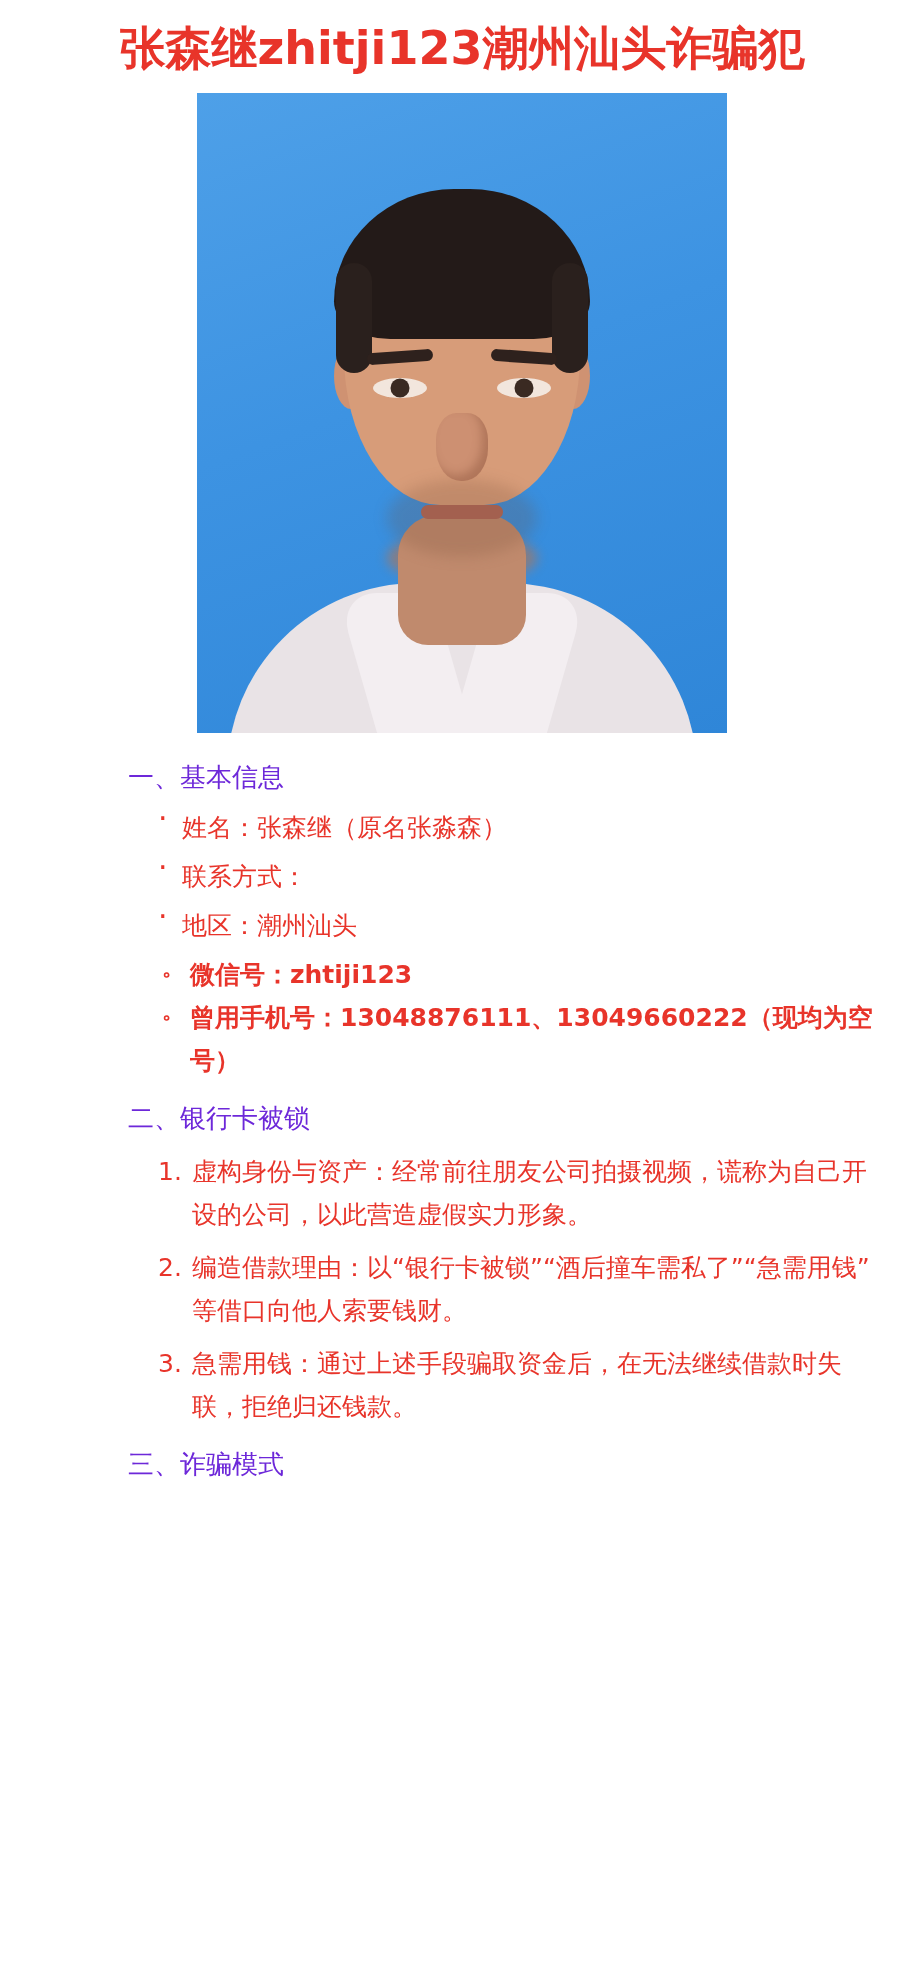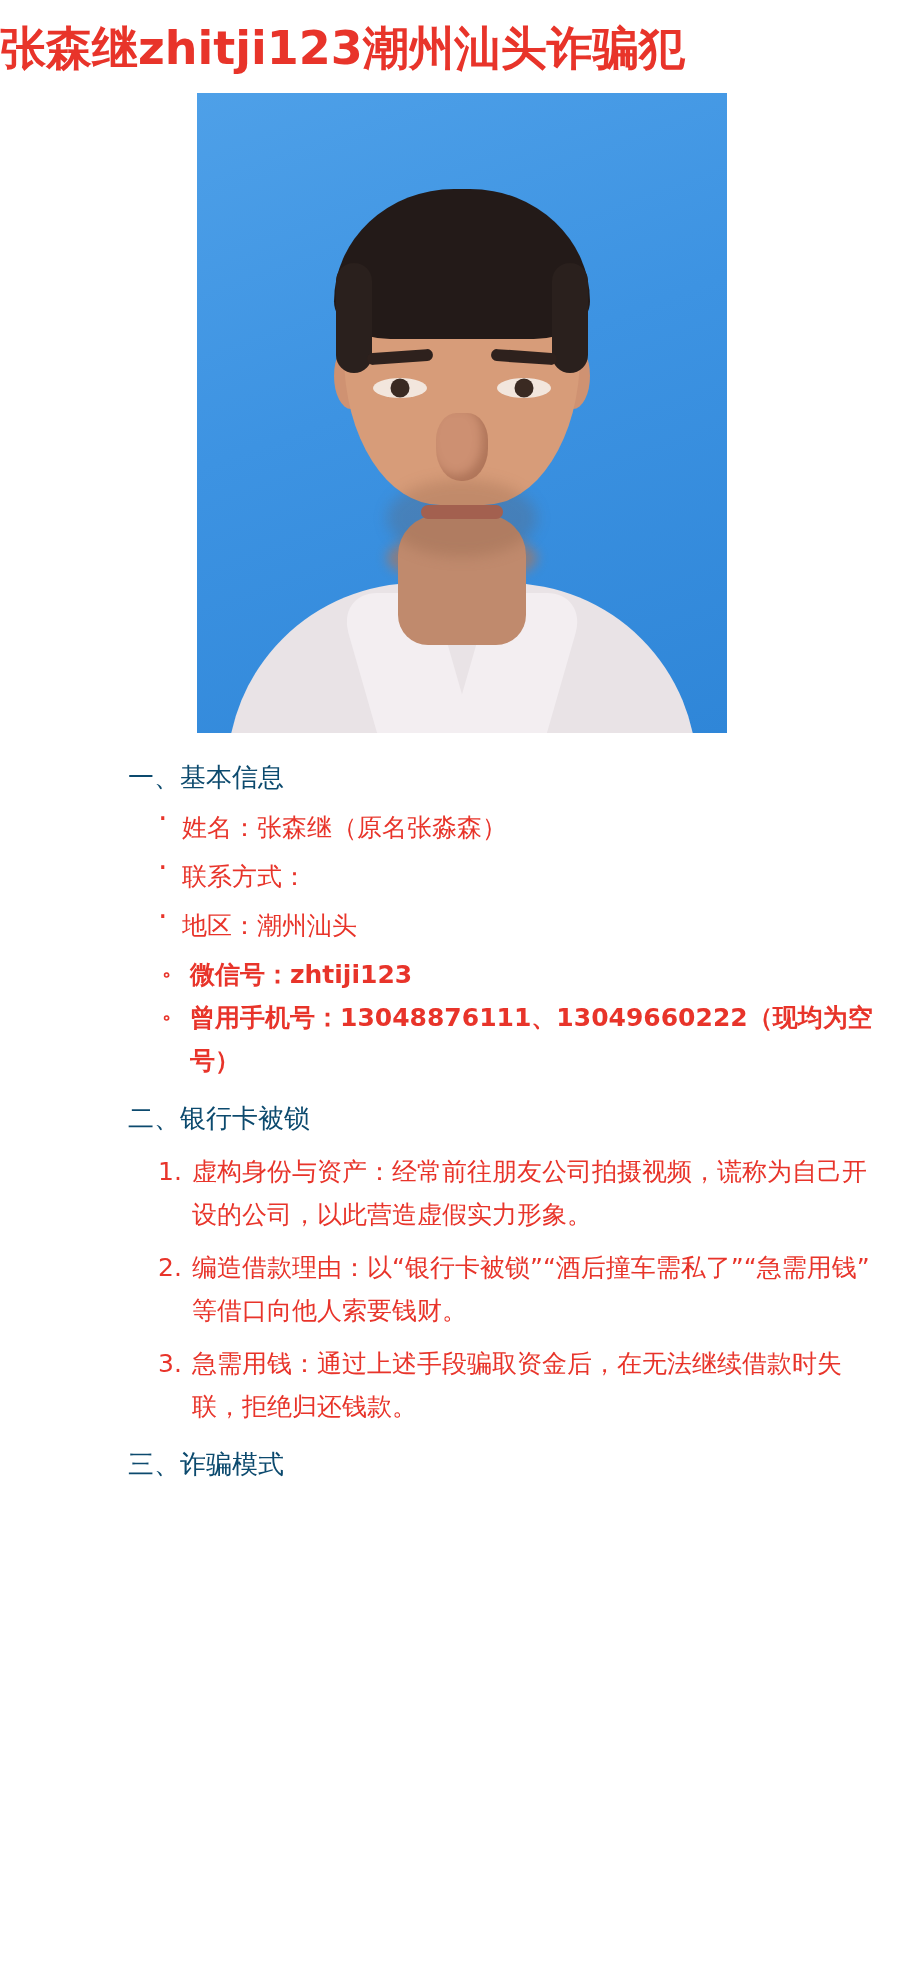--- a/index.html
+++ b/index.html
@@ -15,20 +15,21 @@
   }
   .page {
     width: 924px;
     box-sizing: border-box;
     padding: 0 0 40px 0;
   }
   .title {
     font-size: 46px;
     font-weight: bold;
     color: #e8342a;
+    text-align: center;
     letter-spacing: 0px;
     margin: 22px 0 18px 0;
     line-height: 1.15;
     font-family: "DejaVu Sans", "Liberation Sans", sans-serif;
   }
   .photo-wrap {
     display: flex;
     justify-content: center;
     margin-bottom: 22px;
   }
@@ -200,21 +201,21 @@
 
   
   .content {
     padding: 0 34px 0 128px;
     font-size: 25px;
     line-height: 1.72;
   }
   .section-head {
     font-size: 26px;
     margin: 14px 0 6px 0;
-    color: #0c4a6e;
+    color: #6d28d9;
   }
   ul.dot-list {
     list-style: none;
     margin: 0 0 6px 0;
     padding: 0 0 0 28px;
   }
   ul.dot-list > li {
     position: relative;
     padding-left: 26px;
     margin: 6px 0;

